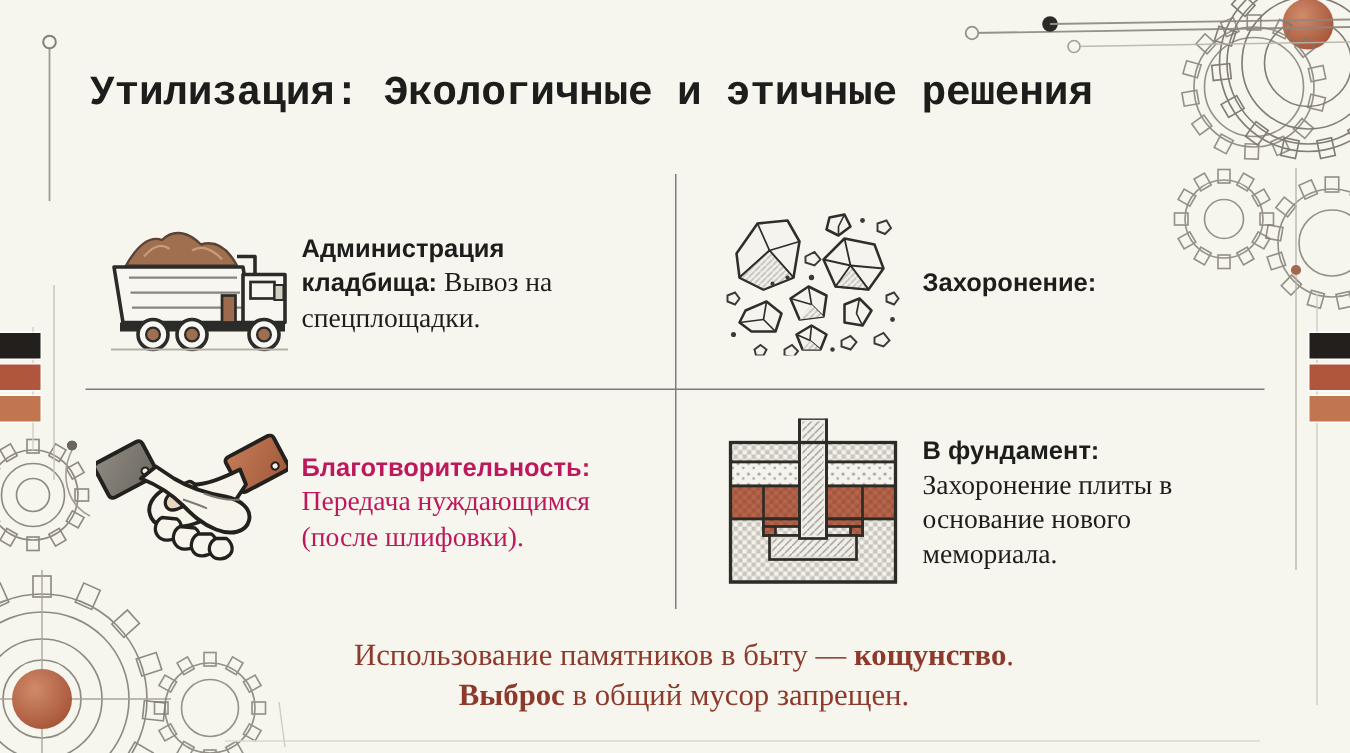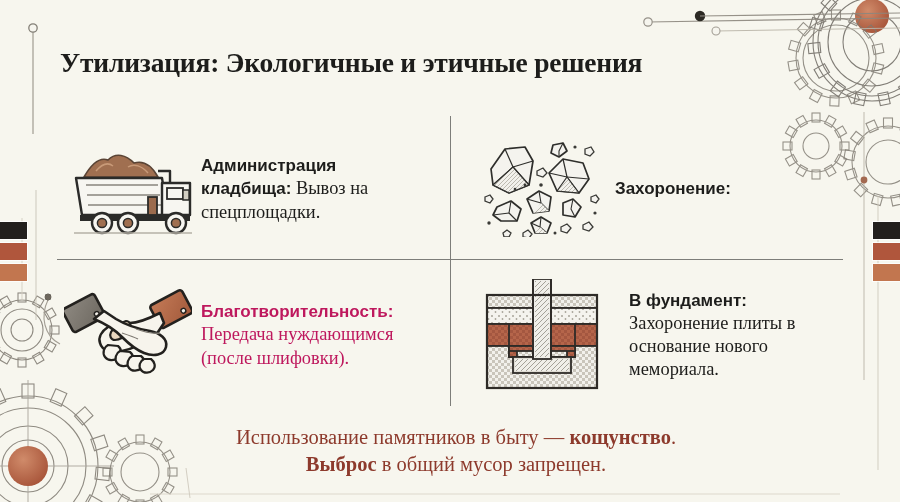--- a/index.html
+++ b/index.html
@@ -39,21 +39,21 @@
     height: 17px;
     width: 100%;
     box-shadow: 0 0 0 1px rgba(255,255,255,0.75);
   }
 
   
   .title {
     position: absolute;
     left: 60px;
     top: 47px;
-    font-family: Liberation Serif, serif;
+    font-family: Liberation Mono, monospace;
     font-weight: 700;
     font-size: 27.5px;
     letter-spacing: -0.2px;
     color: #1d1d1b;
     white-space: nowrap;
   }
 
   
   .grid {
     position: absolute;
@@ -568,21 +568,21 @@
           <rect x="32" y="80" width="54" height="12" fill="url(#concreteHatch)" stroke="none"></rect>
 
           <rect x="50" y="0" width="18" height="80" fill="#efeee8" stroke="#2e2b27" stroke-width="1.8"></rect>
           <rect x="52" y="2" width="14" height="76" fill="url(#concreteHatch)" stroke="none"></rect>
           <line x1="50" y1="0" x2="50" y2="80" stroke="#2e2b27" stroke-width="1.8"></line>
           <line x1="68" y1="0" x2="68" y2="80" stroke="#2e2b27" stroke-width="1.8"></line>
 
           <rect x="4" y="16" width="110" height="93" fill="none" stroke="#2e2b27" stroke-width="2.2"></rect>
         </svg>
       </div>
-      <div class="cell-text" style="color: rgb(29, 29, 27); margin-left: 14px;">
+      <div class="cell-text" style="color: rgb(29, 29, 27);">
         <span class="lead">В фундамент:</span><br>
         <span class="body">Захоронение плиты в основание нового мемориала.</span>
       </div>
     </div>
   </div>
 
   <div class="footer" style="color: rgb(141, 58, 44);">
     <div><span>Использование памятников в быту — </span><b>кощунство</b><span>.</span></div>
     <div><b>Выброс</b><span> в общий мусор запрещен.</span></div>
   </div>

